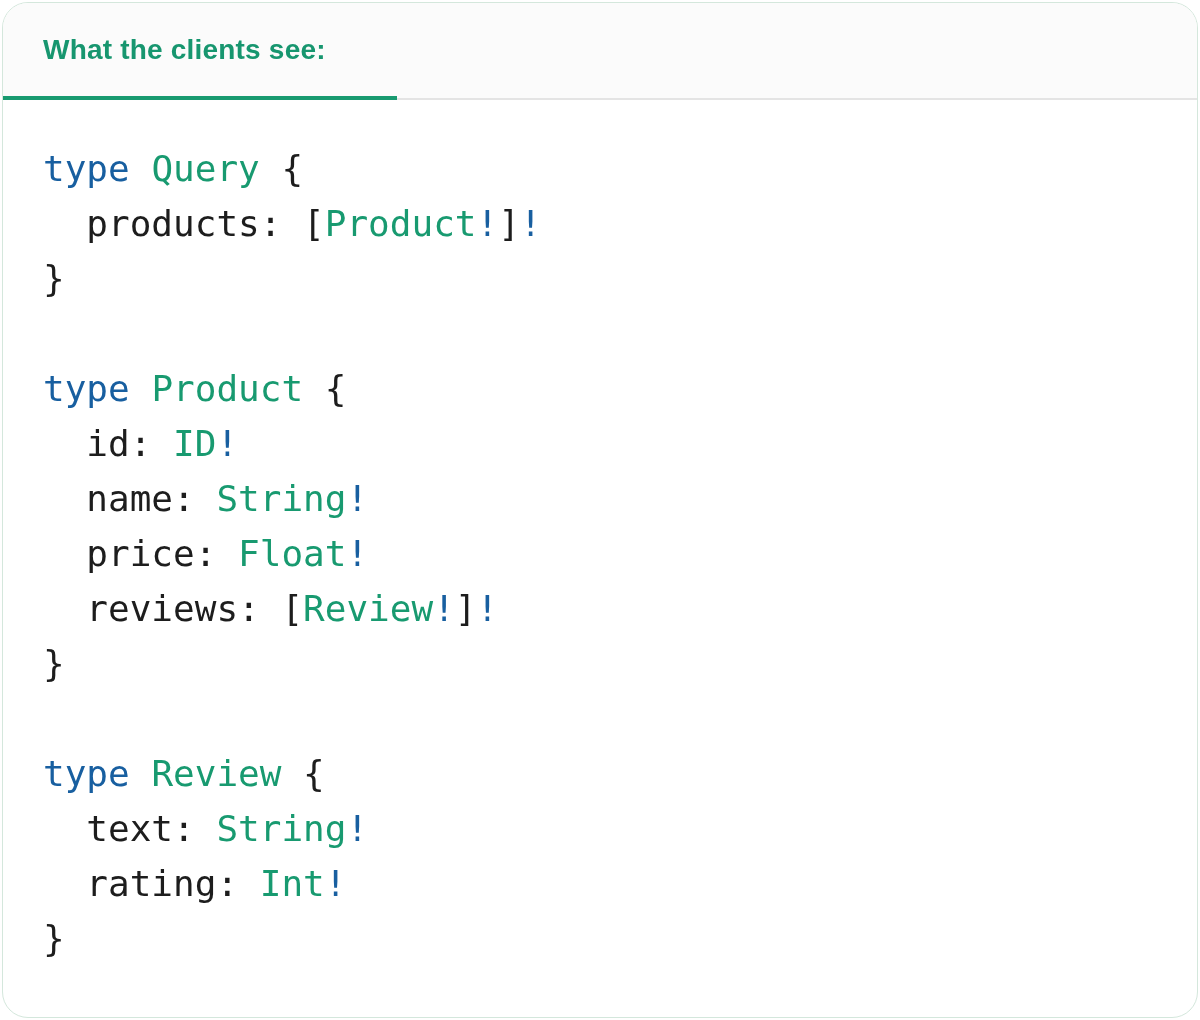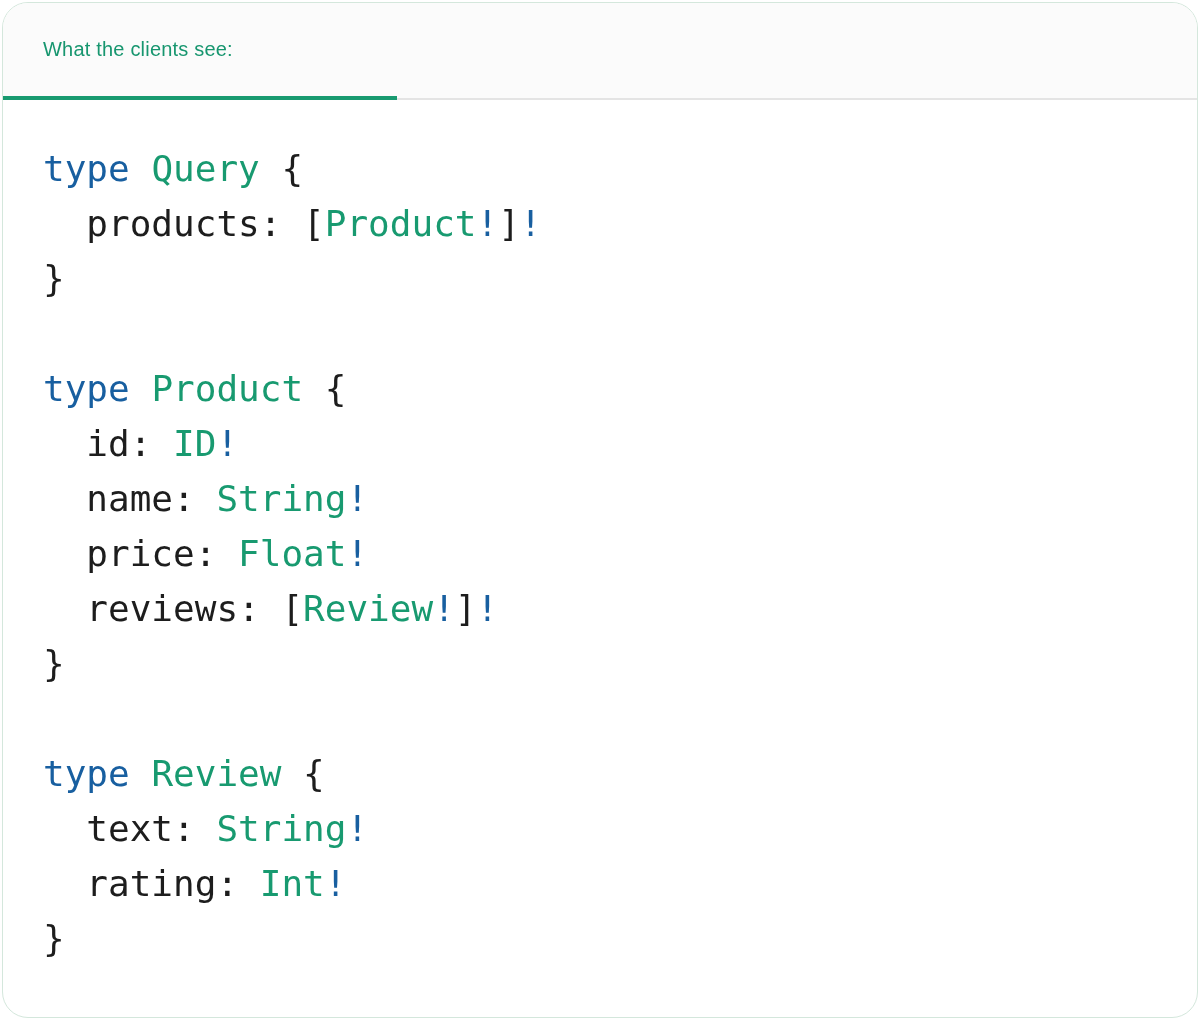--- a/index.html
+++ b/index.html
@@ -42,22 +42,22 @@
     bottom:-2px;            
     width:394px;
     display:flex;
     align-items:center;
     padding-left:40px;
     border-bottom:4px solid var(--tab-underline);
     cursor:pointer;
   }
 
   .tab-label{
-    font-size:20px;
-    font-weight:400;
+    font-size:28px;
+    font-weight:700;
     letter-spacing:.2px;
     color:var(--tab-text);
   }
 
   .code{
     padding:41px 40px 0 40px;
     font-family:"DejaVu Sans Mono","Liberation Mono",monospace;
     font-size:36px;
     line-height:55px;
   }

